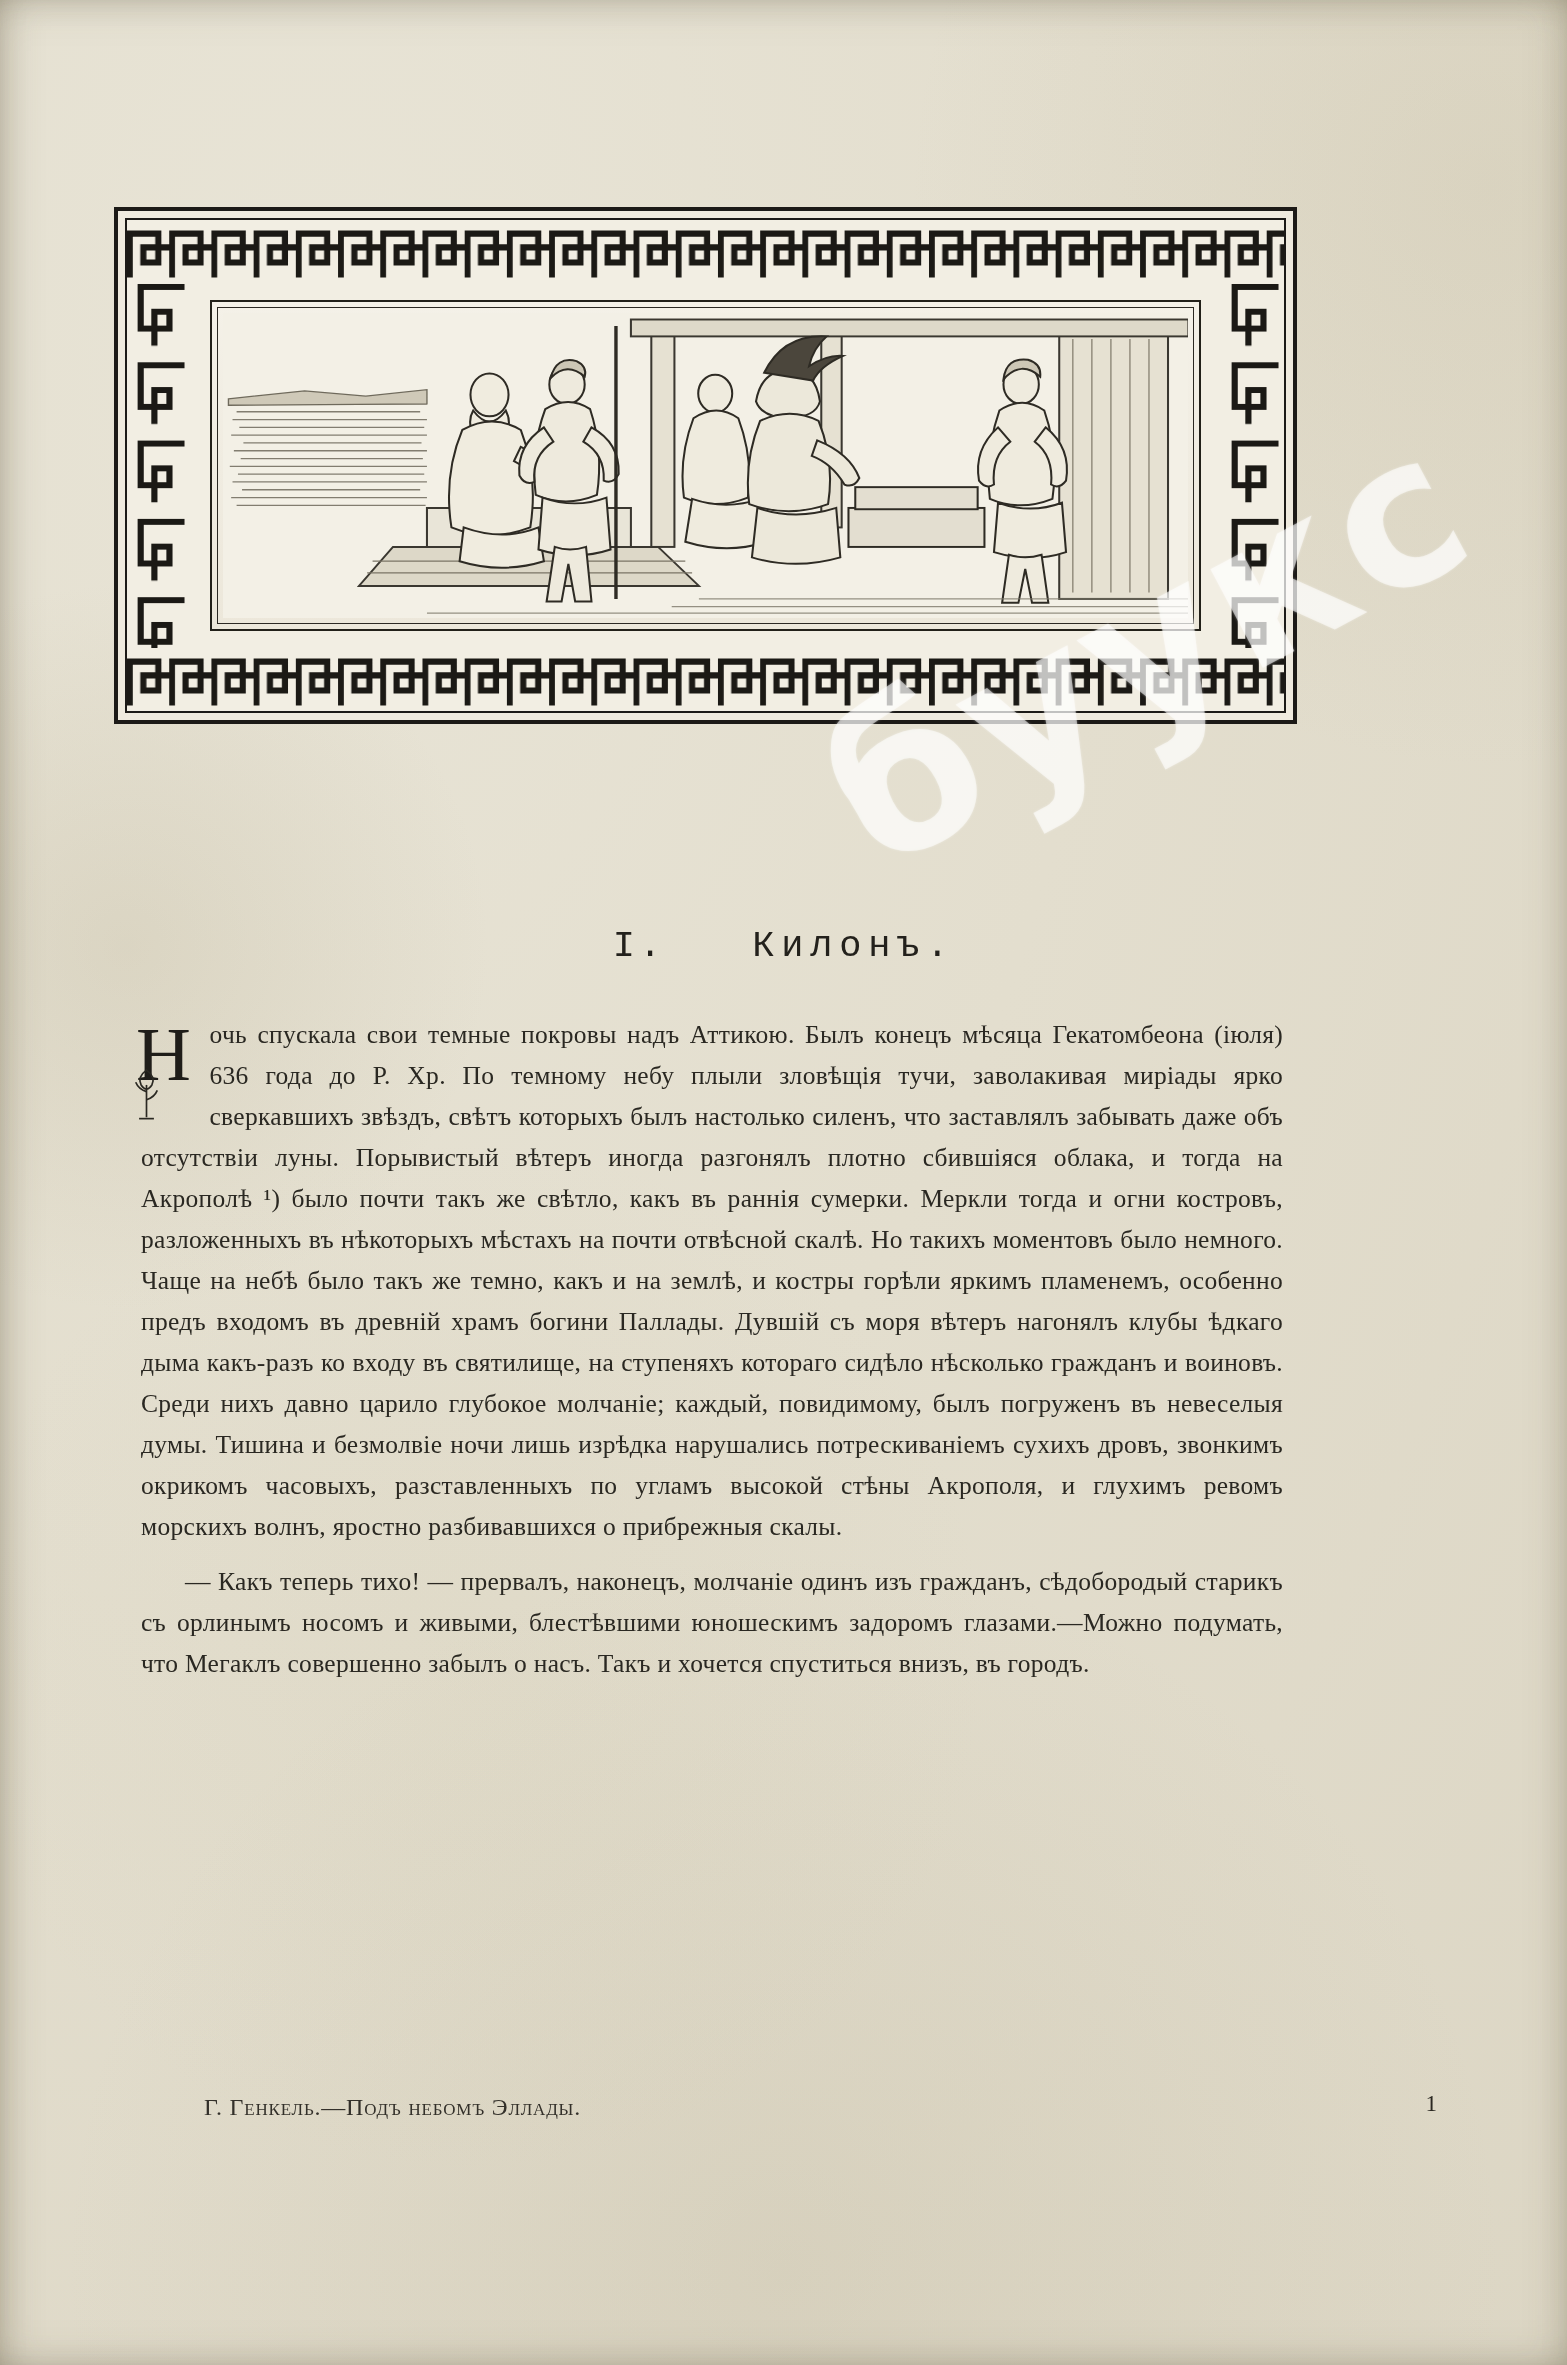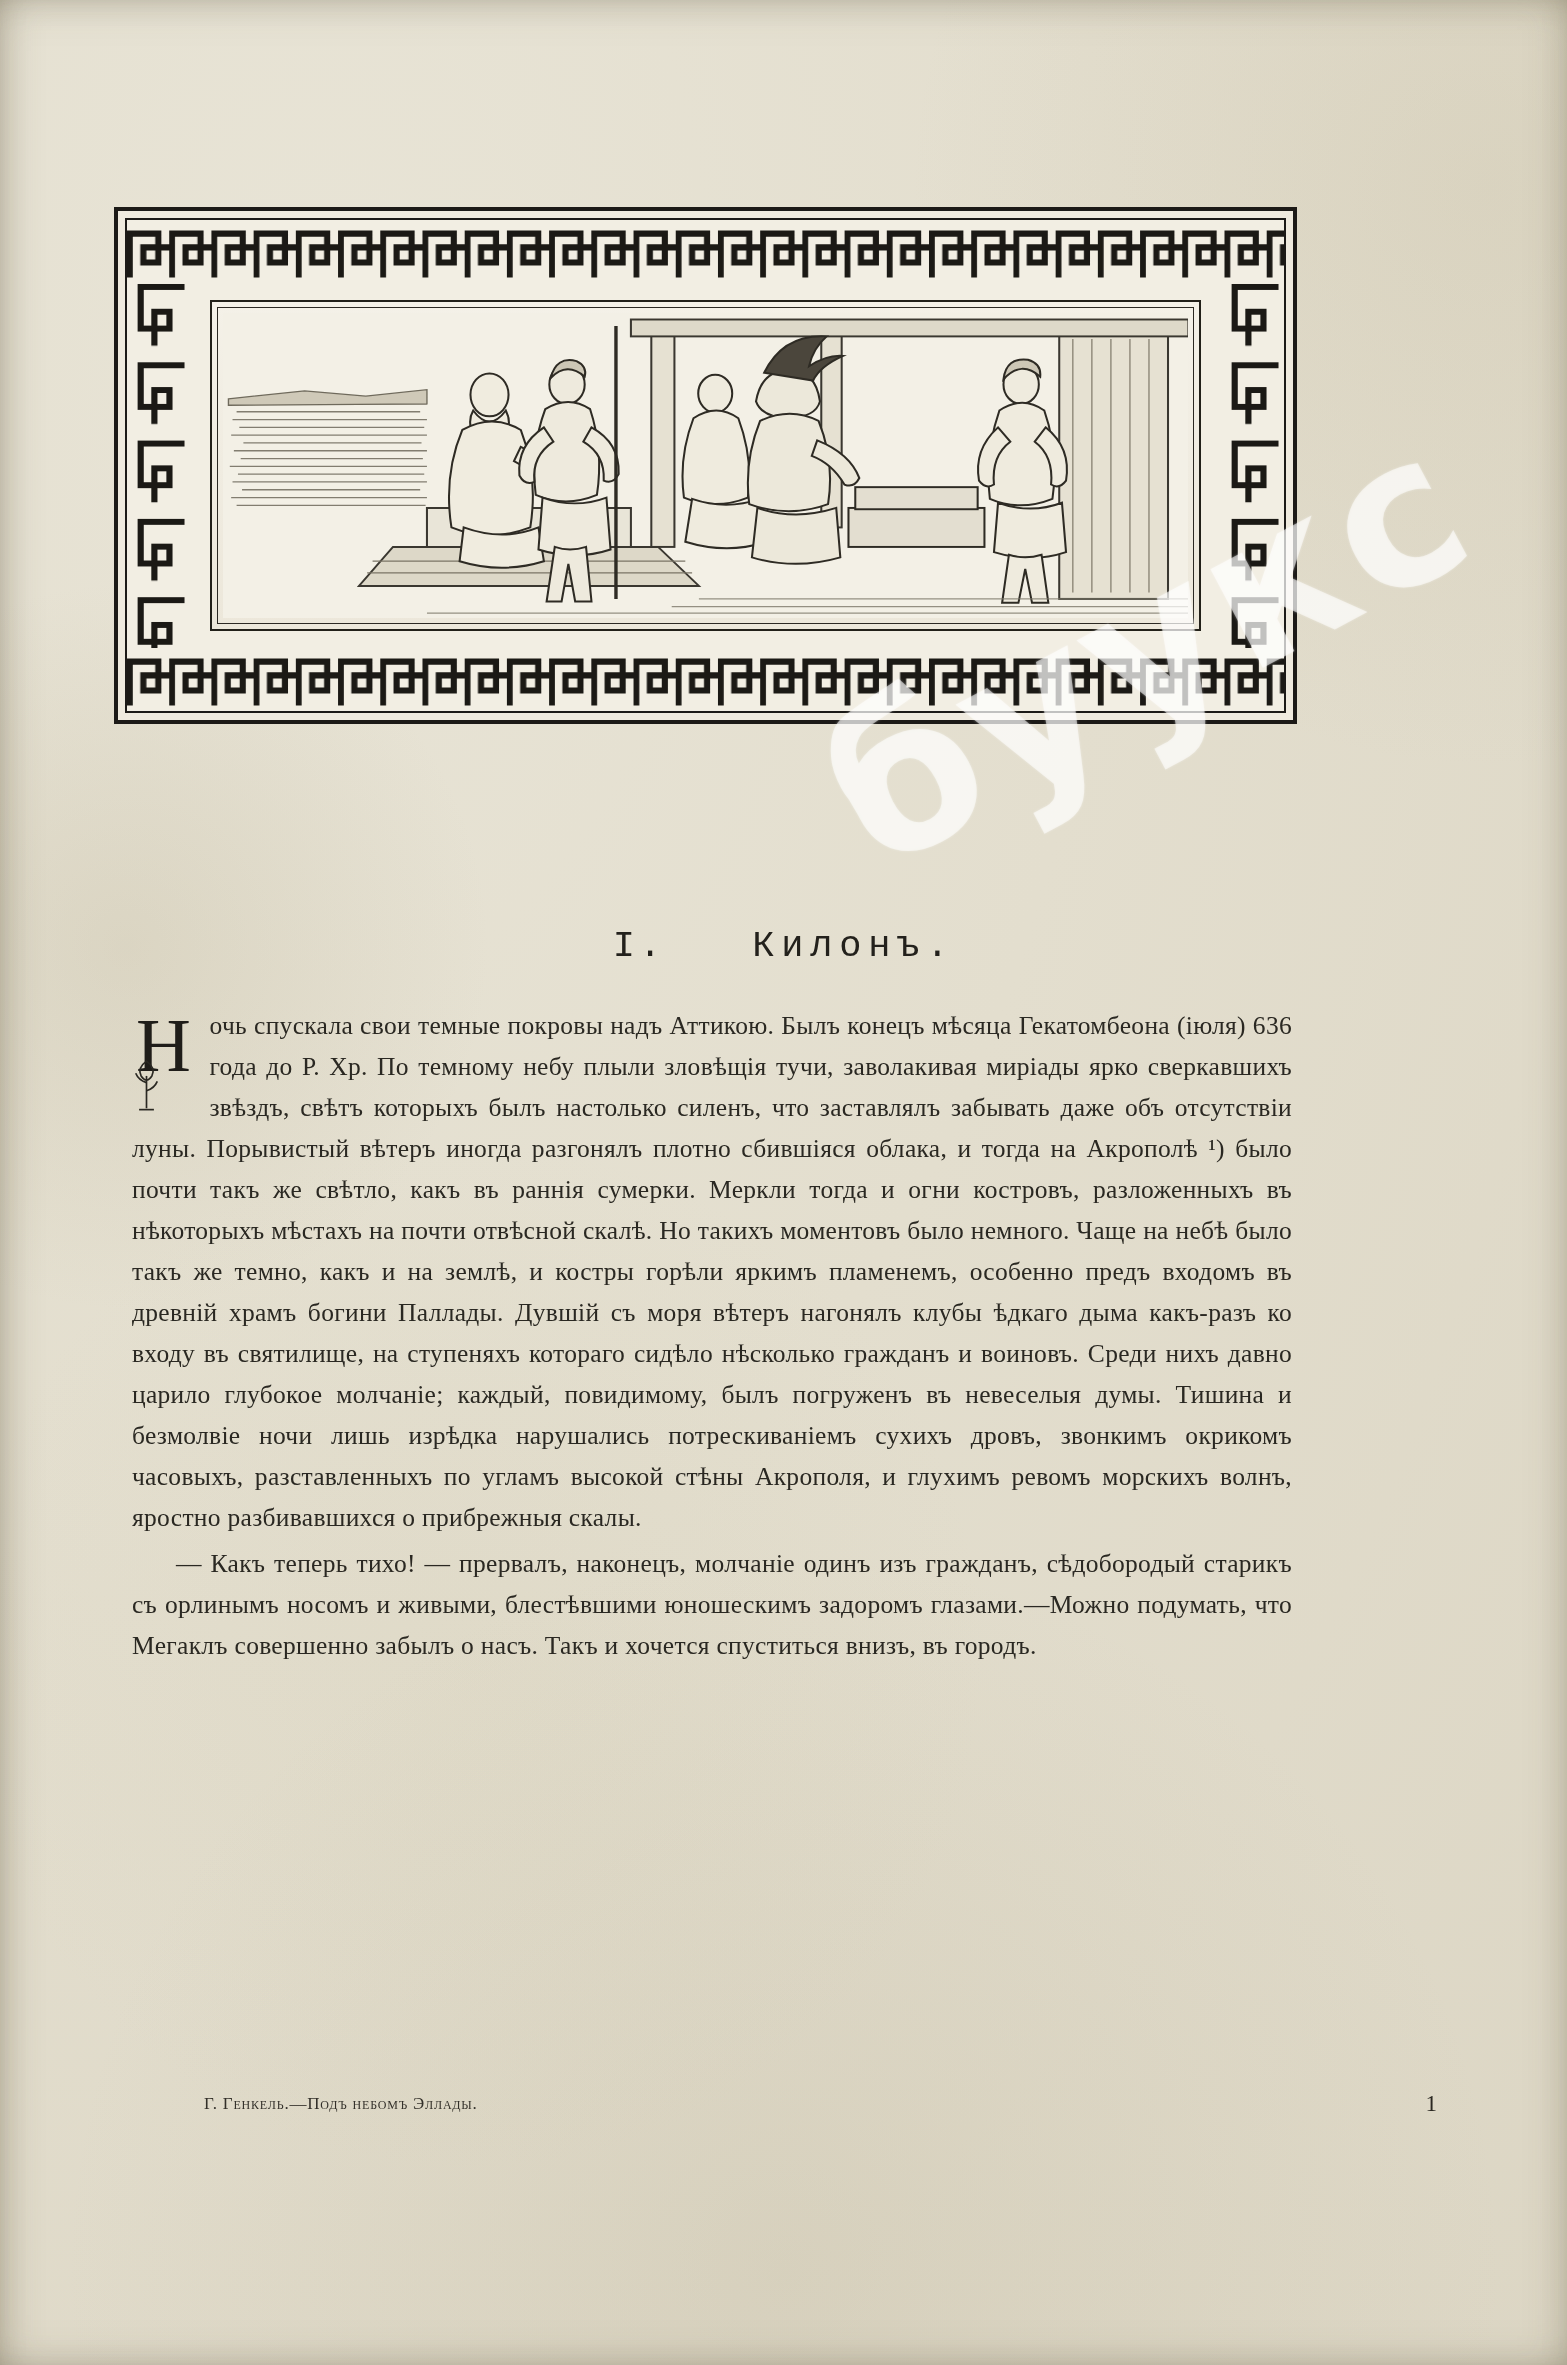--- a/index.html
+++ b/index.html
@@ -135,21 +135,21 @@
     left: 127px;
     top: 1000px;
     width: 1170px;
     font-size: 25.5px;
     line-height: 41px;
     color: #2a2822;
     text-align: justify;
     text-justify: inter-word;
     letter-spacing: 0.3px;
   }
-  .body-text p { margin: 5px; }
+  .body-text p { margin: 14px; }
   .body-text p.indent { text-indent: 44px; }
 
   .dropcap-wrap {
     position: relative;
   }
   .dropcap {
     float: left;
     width: 73px;
     height: 102px;
     margin: 4.1px 9.5px 0 0;
@@ -166,21 +166,21 @@
     top: 44px;
     width: 31px;
     height: 58px;
   }
 
   
   .footer {
     position: absolute;
     left: 204px;
     top: 2094px;
-    font-size: 17px;
+    font-size: 24px;
     color: #33302a;
     letter-spacing: 0.8px;
     font-variant: small-caps;
   }
   .folio {
     position: absolute;
     right: 131px;
     top: 2091px;
     font-size: 23px;
     color: #2b2822;

